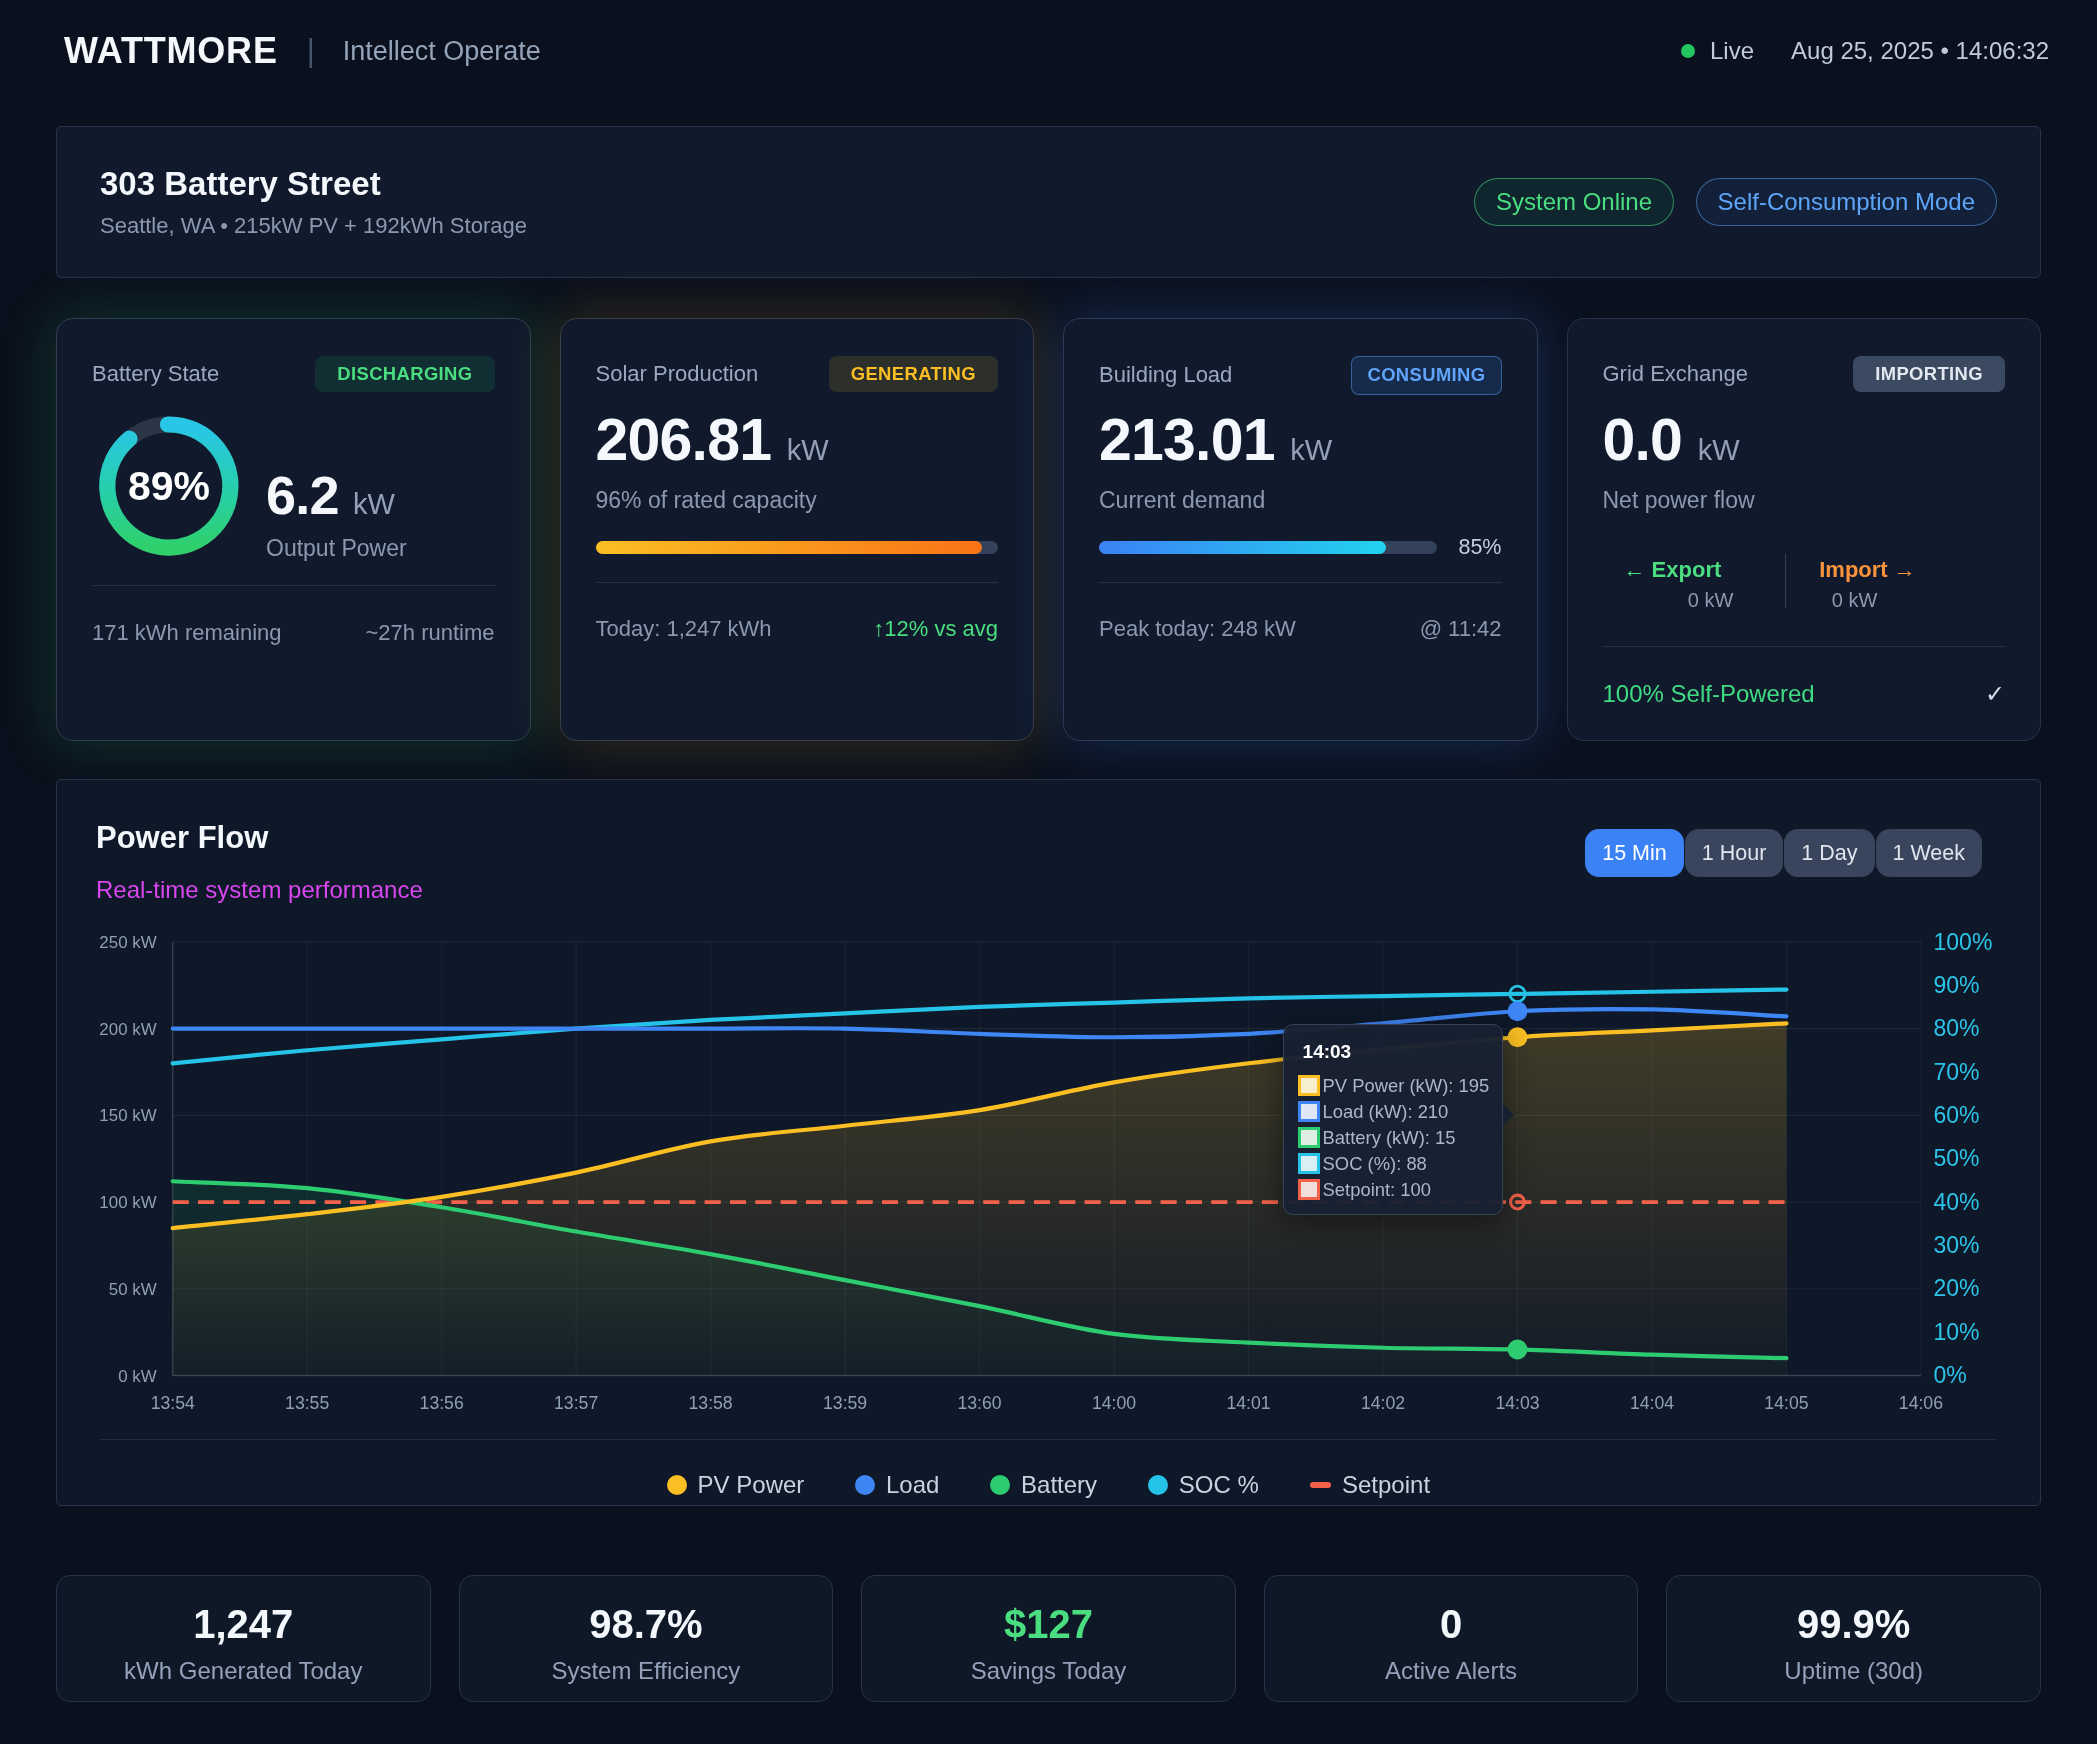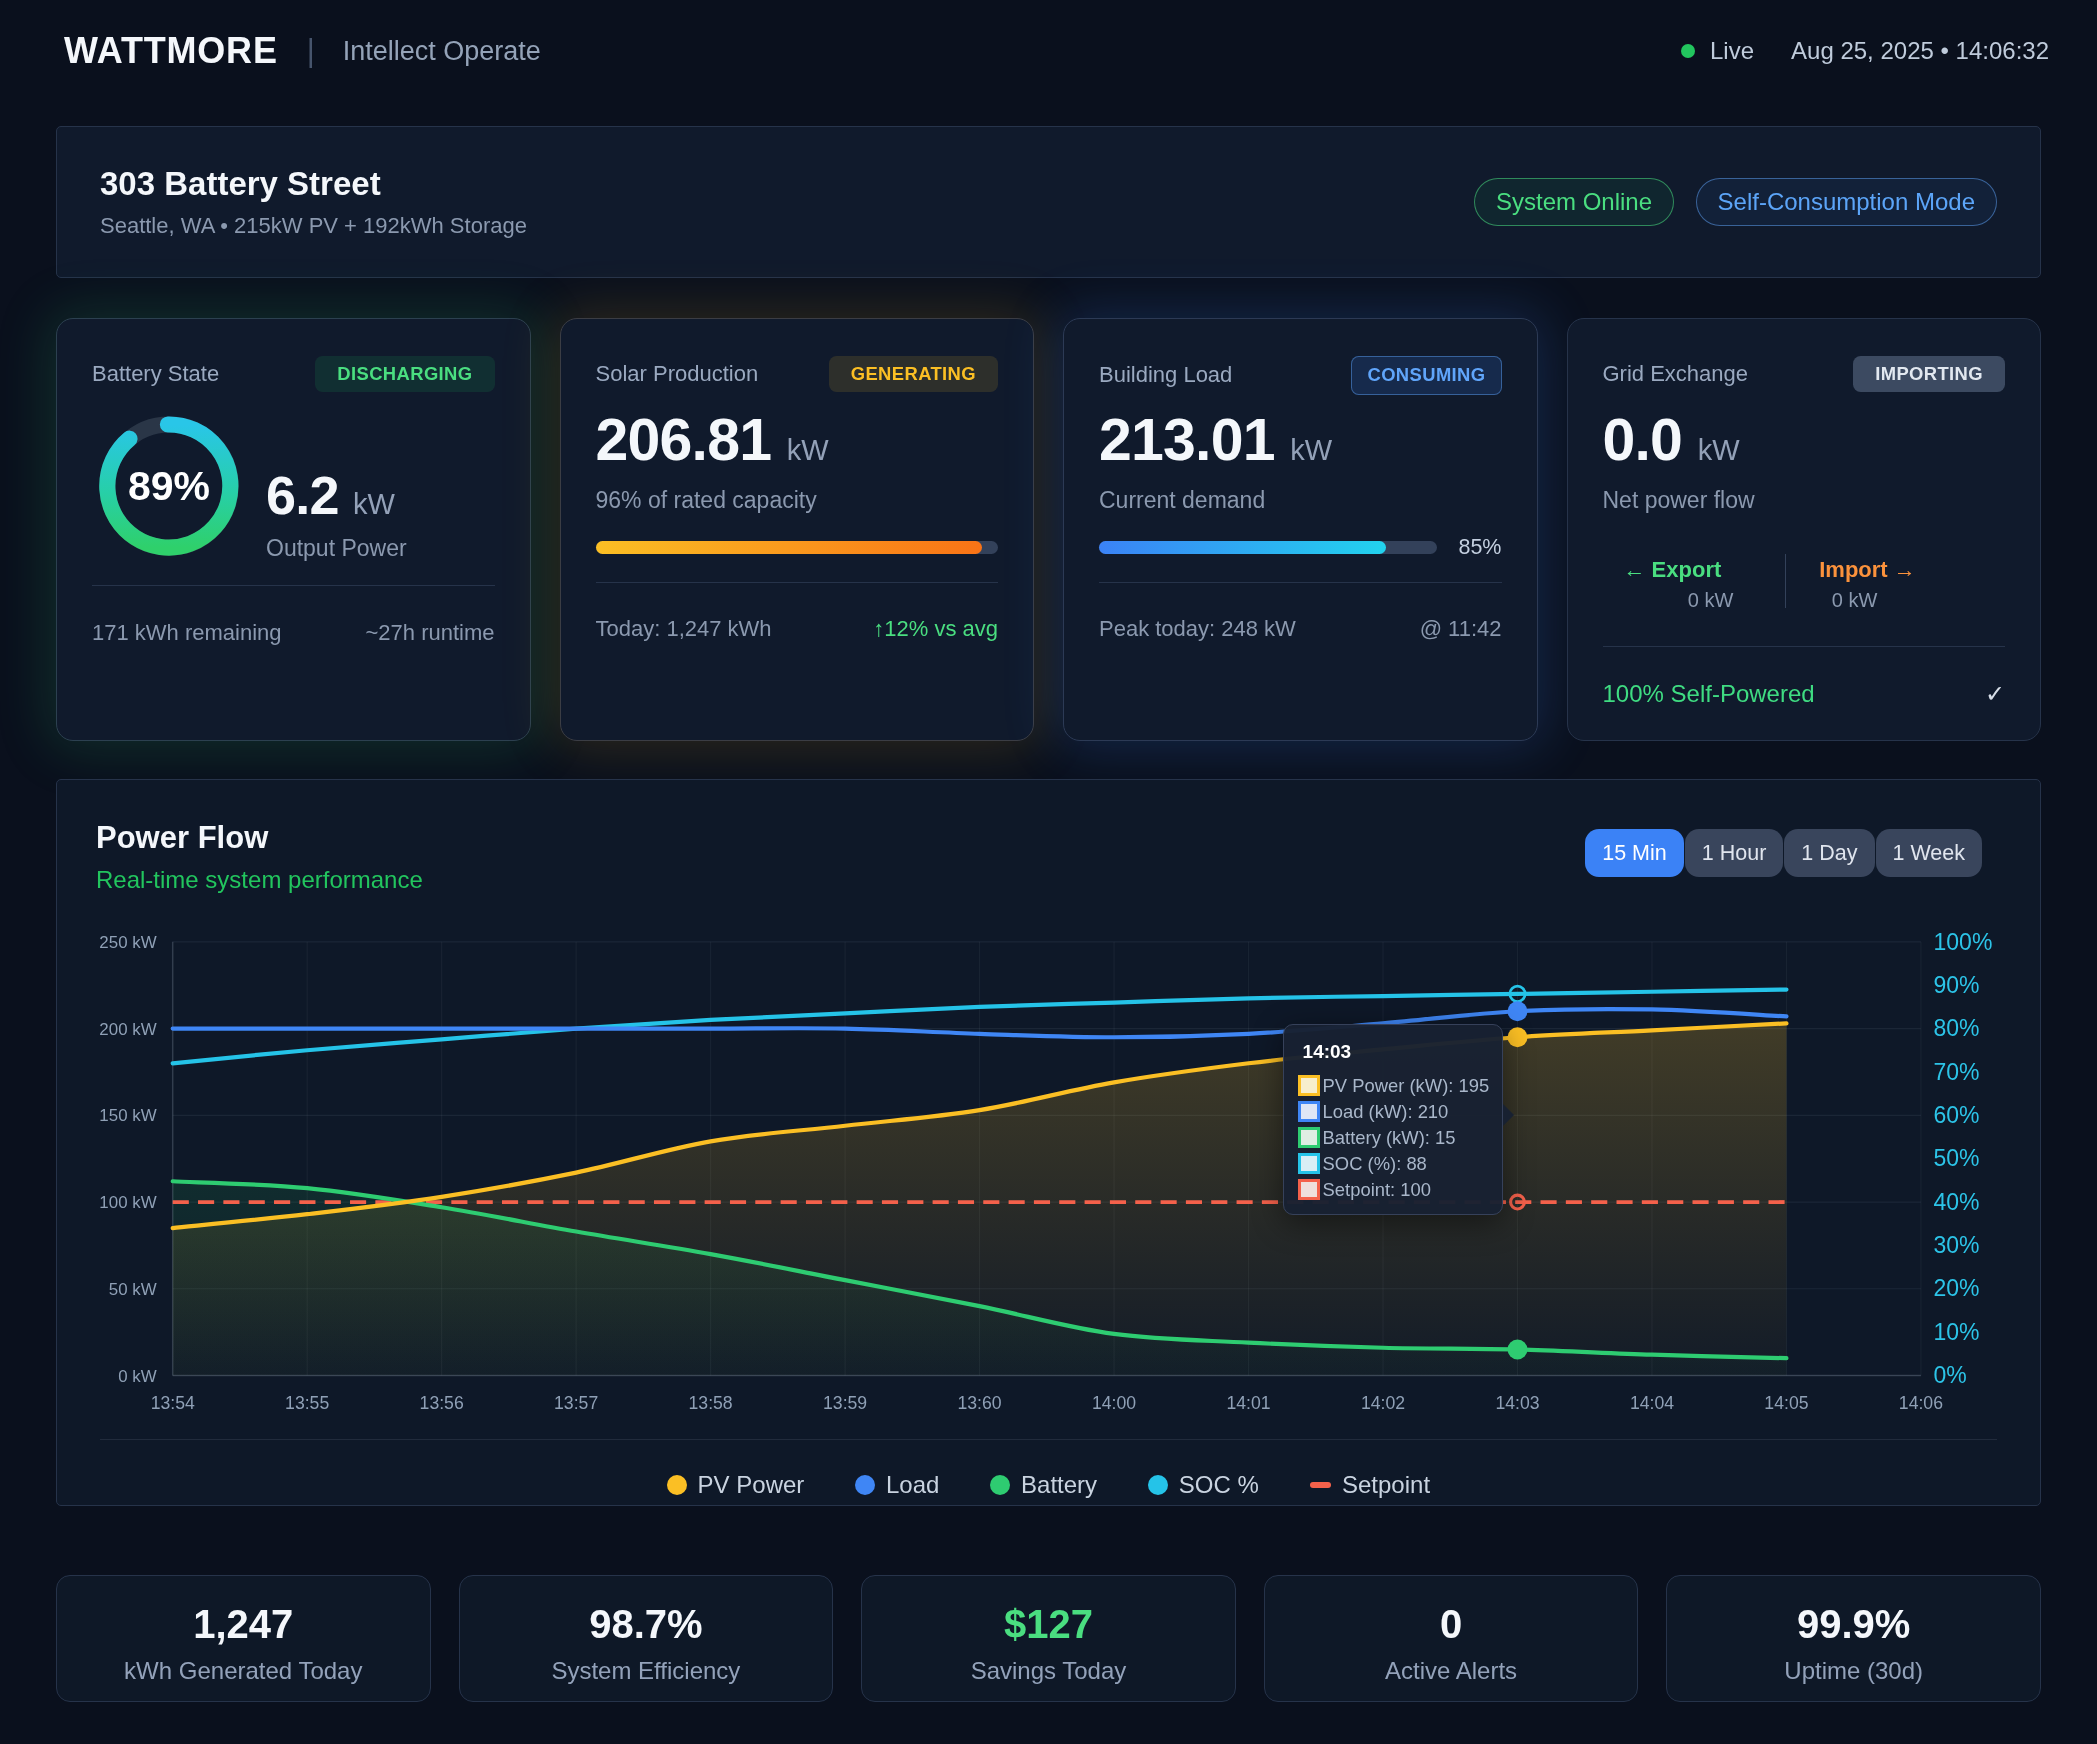--- a/index.html
+++ b/index.html
@@ -73,21 +73,21 @@
 .exim .v { position:absolute; width:184px; text-align:center; top:270px; font-size:20px; color:#8b99af; }
 .exim .v.v1 { left:51px; } .exim .v.v2 { left:195px; }
 .selfpow { position:absolute; left:35px; right:35px; top:361px; display:flex; justify-content:space-between;
   font-size:24px; color:#3fdc82; }
 .selfpow .chk { color:#d7dee8; }
 
 
 .flow { left:56px; top:779px; width:1985px; height:727px; background:#0e1828; }
 .flowhead { position:absolute; left:39px; top:40px; }
 .flowhead h2 { font-size:31px; font-weight:bold; color:#f4f7fb; }
-.flowhead .sub { font-size:24px; color:#22c55e; margin-top:10px; }
+.flowhead .sub { font-size:24px; color:#d946ef; margin-top:20px; }
 .ranges { position:absolute; right:58px; top:49px; display:flex; gap:1px; }
 .rbtn { font-size:21.5px; color:#e0e5ee; background:#39455c; border-radius:14px; padding:0 17px; height:48px; line-height:48px; }
 .rbtn.active { background:#3b82f6; color:#fff; }
 .legend-divider { position:absolute; left:43px; right:43px; top:659px; border-top:1.2px solid rgba(148,163,184,0.14); }
 .legend { position:absolute; left:0; right:0; top:691px; display:flex; justify-content:center; gap:51px;
   font-size:24px; color:#c9d3e0; align-items:center;}
 .legend .item { display:flex; align-items:center; gap:10.7px; }
 .legend .dot { width:20px; height:20px; border-radius:50%; }
 .legend .dash { width:21.5px; height:5.4px; border-radius:3.1px; background:#f4614b; }
 

